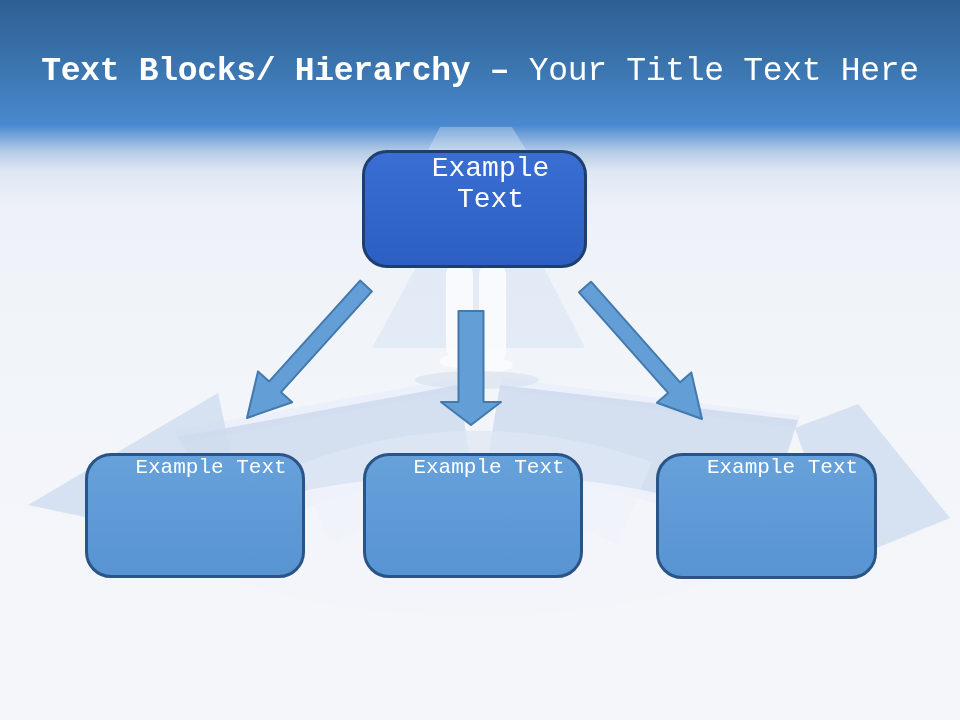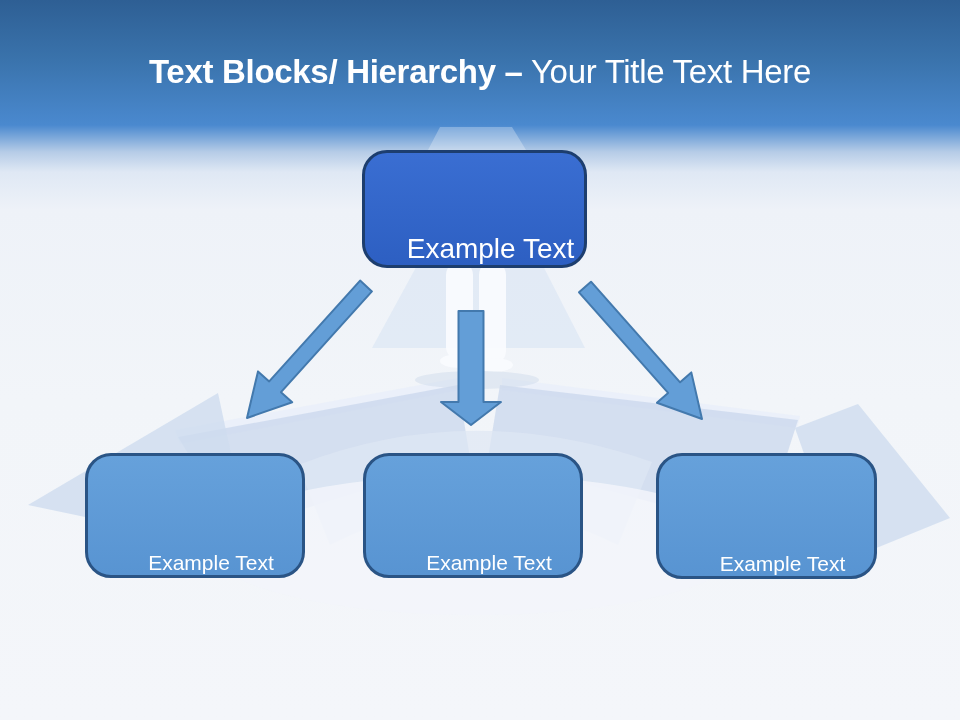--- a/index.html
+++ b/index.html
@@ -1,32 +1,32 @@
 <!DOCTYPE html>
 <html><head>
 <meta charset="utf-8">
 <style>
   html,body { margin:0; padding:0; background:#fff; }
   .slide {
     position:relative; width:960px; height:720px; overflow:hidden;
-    font-family:Liberation Sans, sans-serif;
+    font-family:Liberation Mono, monospace;
     background:linear-gradient(to bottom,
       #2e5f94 0px, #3a73ac 60px, #4a89cf 125px,
       #b6cce7 152px, #dfe8f4 172px, #eef2f8 210px,
       #f2f5f9 400px, #f4f6fa 720px);
   }
   .slide-title {
     position:absolute; left:0; right:0; top:49px; height:46px; line-height:46px;
     text-align:center; color:#ffffff; font-size:33px; letter-spacing:-0.3px;
     white-space:nowrap;
   }
   .slide-title .bold { font-weight:700; }
   .layer { position:absolute; left:0; top:0; }
   .node {
-    position:absolute; display:flex; align-items:flex-end; justify-content:center;
+    position:absolute; display:flex; align-items:flex-start; justify-content:center;
     color:#ffffff; box-sizing:border-box; text-align:center;padding-left:32px;
   }
   .node-top {
     left:362px; top:150px; width:225px; height:118px;
     background:linear-gradient(180deg,#3a6ed2 0%,#2d5fc2 100%);
     border:3px solid #1d3e6e; border-radius:25px;
     font-size:28px;
   }
   .node-child {
     top:453px; height:125px;

